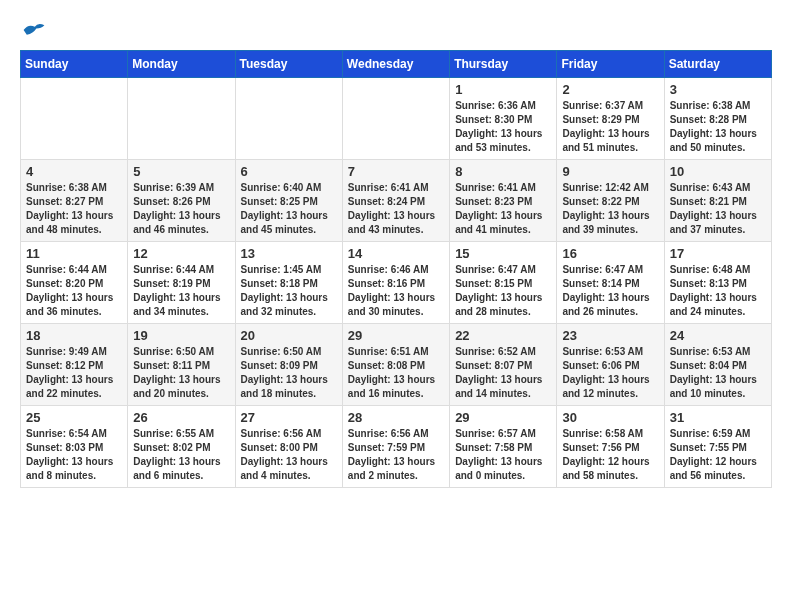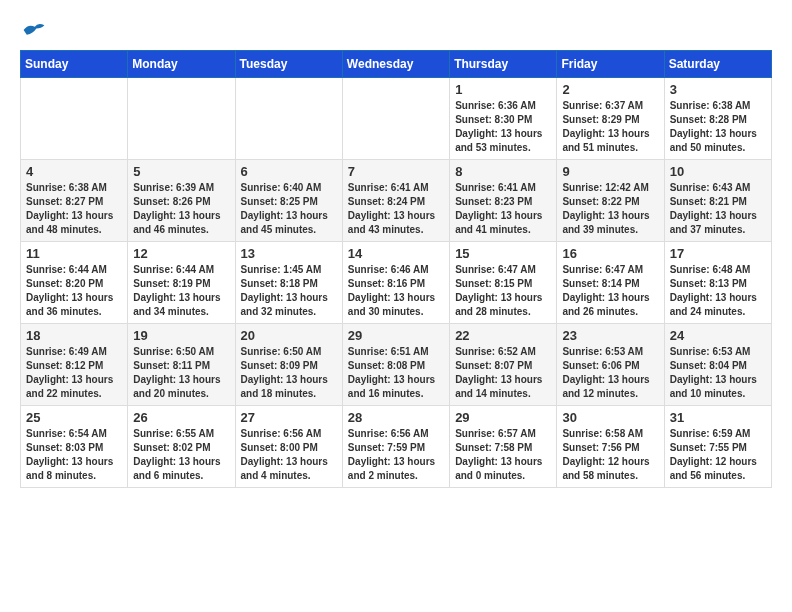--- a/index.html
+++ b/index.html
@@ -253,21 +253,21 @@
           <span class="day-number">17</span>
           <div class="day-info">Sunrise: 6:48 AM
 Sunset: 8:13 PM
 Daylight: 13 hours
 and 24 minutes.</div>
         </td>
       </tr>
       <tr>
         <td>
           <span class="day-number">18</span>
-          <div class="day-info">Sunrise: 6:49 AM
+          <div class="day-info">Sunrise: 9:49 AM
 Sunset: 8:12 PM
 Daylight: 13 hours
 and 22 minutes.</div>
         </td>
         <td>
           <span class="day-number">19</span>
           <div class="day-info">Sunrise: 6:50 AM
 Sunset: 8:11 PM
 Daylight: 13 hours
 and 20 minutes.</div>

